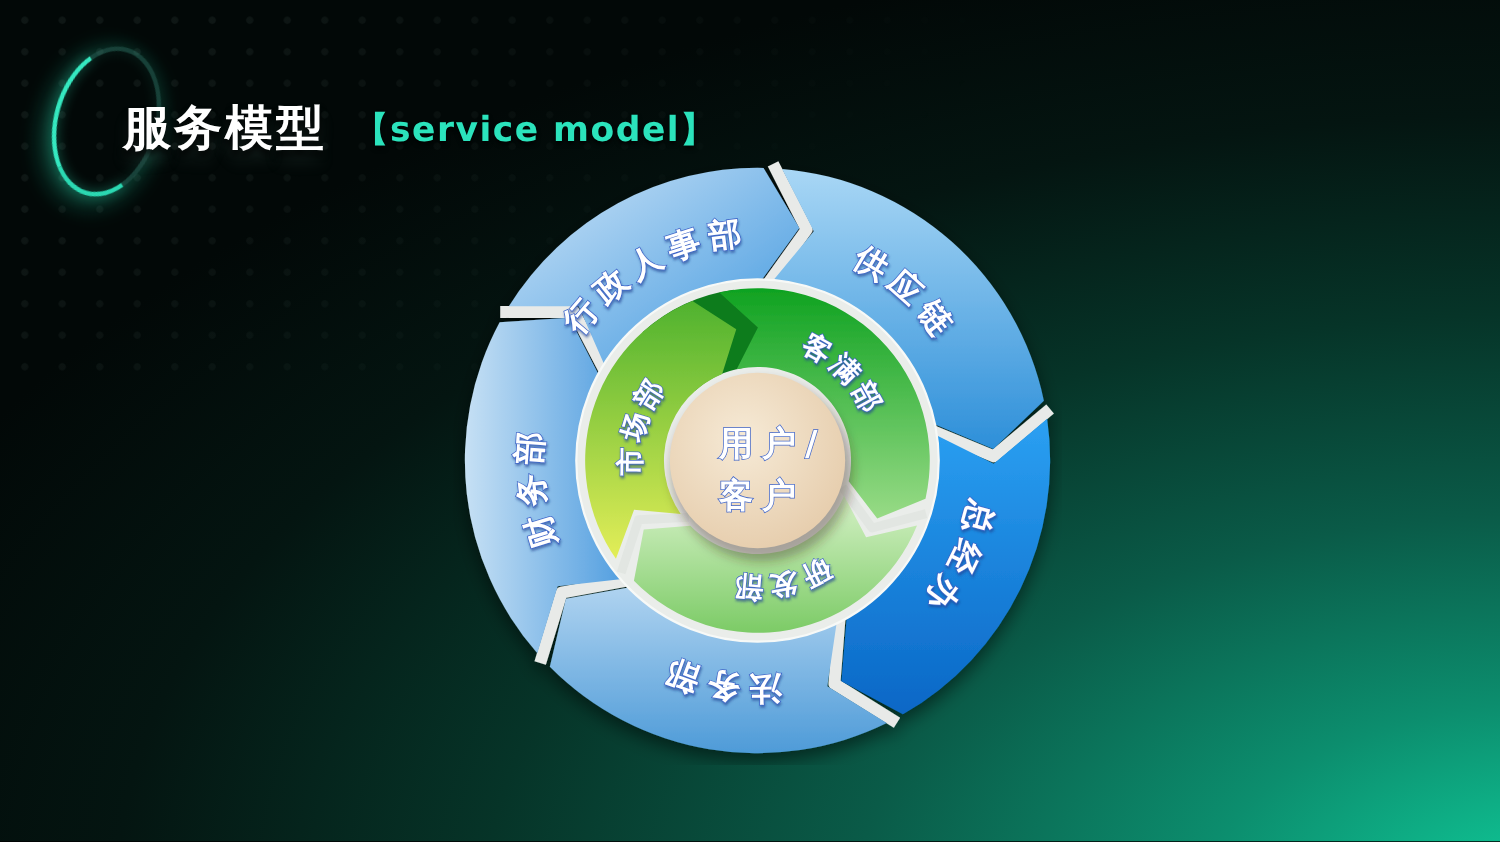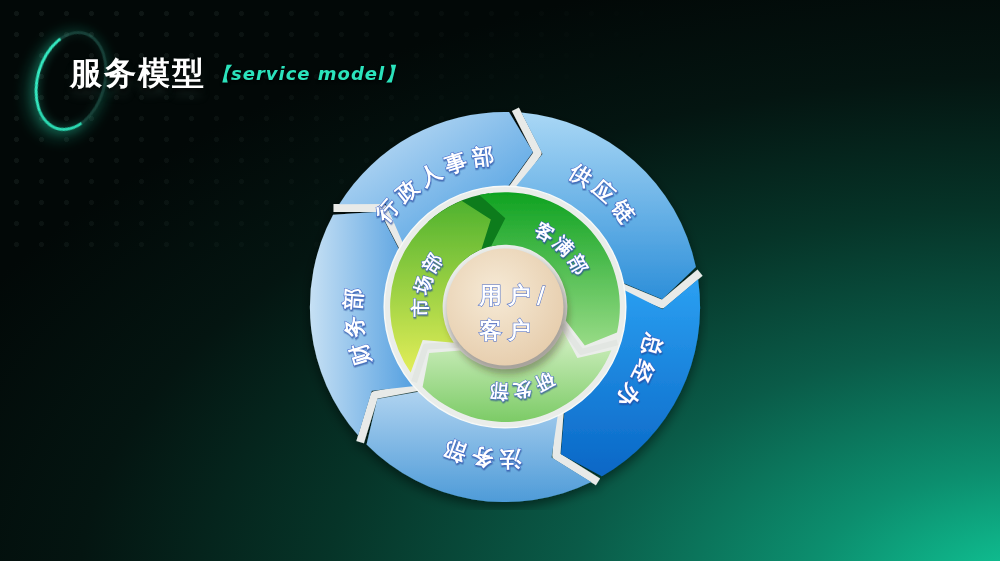--- a/index.html
+++ b/index.html
@@ -20,27 +20,26 @@
   .ellipse-deco{
     position:absolute;left:36px;top:30px;width:64px;height:96px;
     border:3px solid rgba(70,170,150,.30);border-radius:50%;
     border-left-color:#35E8C0;border-bottom-color:#2BD9B2;
     transform:rotate(16deg);
     box-shadow:-3px 5px 18px rgba(40,225,180,.28);
     filter:drop-shadow(0 0 4px rgba(45,230,185,.5));
   }
   .title-row{position:absolute;left:70px;top:52px;display:flex;align-items:center;white-space:nowrap;}
   .title-row h1{
-    margin:0;font-size:32px;font-weight:900;color:#fff;letter-spacing:2px;
+    margin:12px;font-size:32px;font-weight:900;color:#fff;letter-spacing:2px;
     text-shadow:0 3px 4px rgba(0,0,0,.85), 0 8px 10px rgba(120,160,150,.18);
   }
   .subtitle{
-    margin-left:6px;font-size:18px;font-weight:bold;letter-spacing:1px;
+    margin-left:6px;font-size:23px;font-weight:bold;letter-spacing:1px;
     text-shadow:0 2px 3px rgba(0,0,0,.8);
-    font-style:italic;
   }
   .diagram{position:absolute;left:302px;top:104px;width:406px;height:406px;}
   .ring-label{font-weight:bold;fill:#fff;stroke:#3F66C9;paint-order:stroke;}
   .outer-label{font-size:22px;letter-spacing:5px;stroke-width:1px;}
   .inner-label{font-size:19px;letter-spacing:3px;stroke-width:.9px;}
   .center-label{
     font-weight:bold;font-size:23px;letter-spacing:6px;
     fill:#fff;stroke:#4166C9;stroke-width:1px;paint-order:stroke;
   }
 </style>

